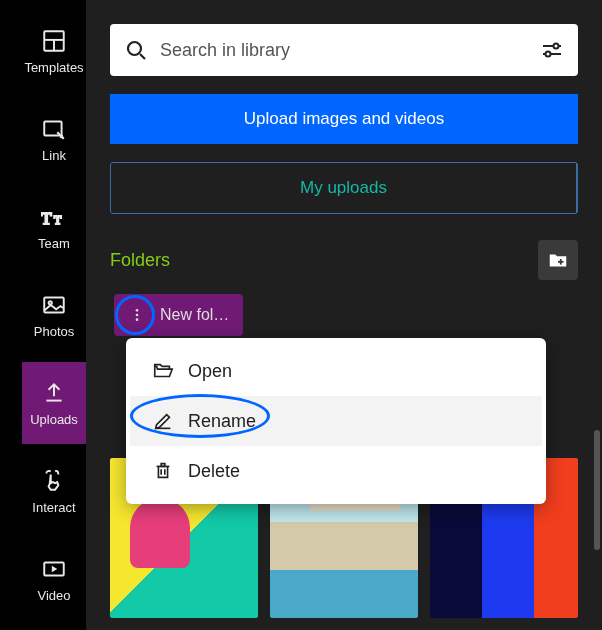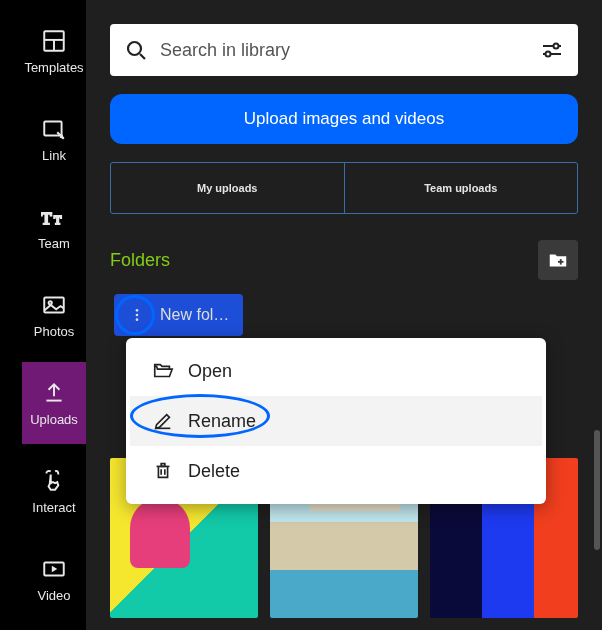--- a/index.html
+++ b/index.html
@@ -73,45 +73,45 @@
       outline: none;
       font-size: 18px;
       background: transparent;
       color: #222;
     }
     .search-box input::placeholder { color: #555; }
     .upload-button {
       background: #0066ff;
       color: #fff;
       height: 50px;
-      border-radius: 12px;
+      border-radius: 0;
       display: flex;
       align-items: center;
       justify-content: center;
       font-size: 17px;
       font-weight: 500;
       cursor: pointer;
       margin-bottom: 18px;
     }
     .tabs {
       display: flex;
       border: 1px solid #3a6ea5;
       border-radius: 3px;
       height: 52px;
       margin-bottom: 26px;
     }
     .tab {
       flex: 1;
       display: flex;
       align-items: center;
       justify-content: center;
-      font-size: 11px;
-      font-weight: 700;
-      cursor: pointer;
-      color: #e5e5e5;
+      font-size: 17px;
+      font-weight: 400;
+      cursor: pointer;
+      color: #14b8a6;
     }
     .tab:first-child {
       border-right: 1px solid #3a6ea5;
     }
     .folders-header {
       display: flex;
       align-items: center;
       justify-content: space-between;
       margin-bottom: 14px;
     }
@@ -126,21 +126,21 @@
       background: #3a3a3a;
       border-radius: 4px;
       display: flex;
       align-items: center;
       justify-content: center;
       cursor: pointer;
     }
     .folder-chip {
       display: inline-flex;
       align-items: center;
-      background: #1d4ed8;
+      background: #701a75;
       height: 42px;
       border-radius: 4px;
       padding: 0 14px 0 10px;
       gap: 10px;
       cursor: pointer;
       position: relative;
       margin-left: 4px;
     }
     .folder-more {
       width: 26px;
@@ -289,21 +289,20 @@
         <circle cx="8" cy="16" r="2.5" fill="#fff"></circle>
       </svg>
   </div>
 
   <div class="upload-button">
     <span>Upload images and videos</span>
   </div>
 
   <div class="tabs">
     <div class="tab">My uploads</div>
-    <div class="tab">Team uploads</div>
   </div>
 
   <div class="folders-header">
     <div class="folders-title">Folders</div>
     <div class="add-folder-btn">
       <svg width="22" height="22" viewBox="0 0 24 24" fill="#fff">
           <path d="M3 6 L9 6 L11 8 L21 8 L21 19 L3 19 Z"></path>
           <rect x="14" y="11" width="2" height="6" fill="#3a3a3a"></rect>
           <rect x="12" y="13" width="6" height="2" fill="#3a3a3a"></rect>
         </svg>

